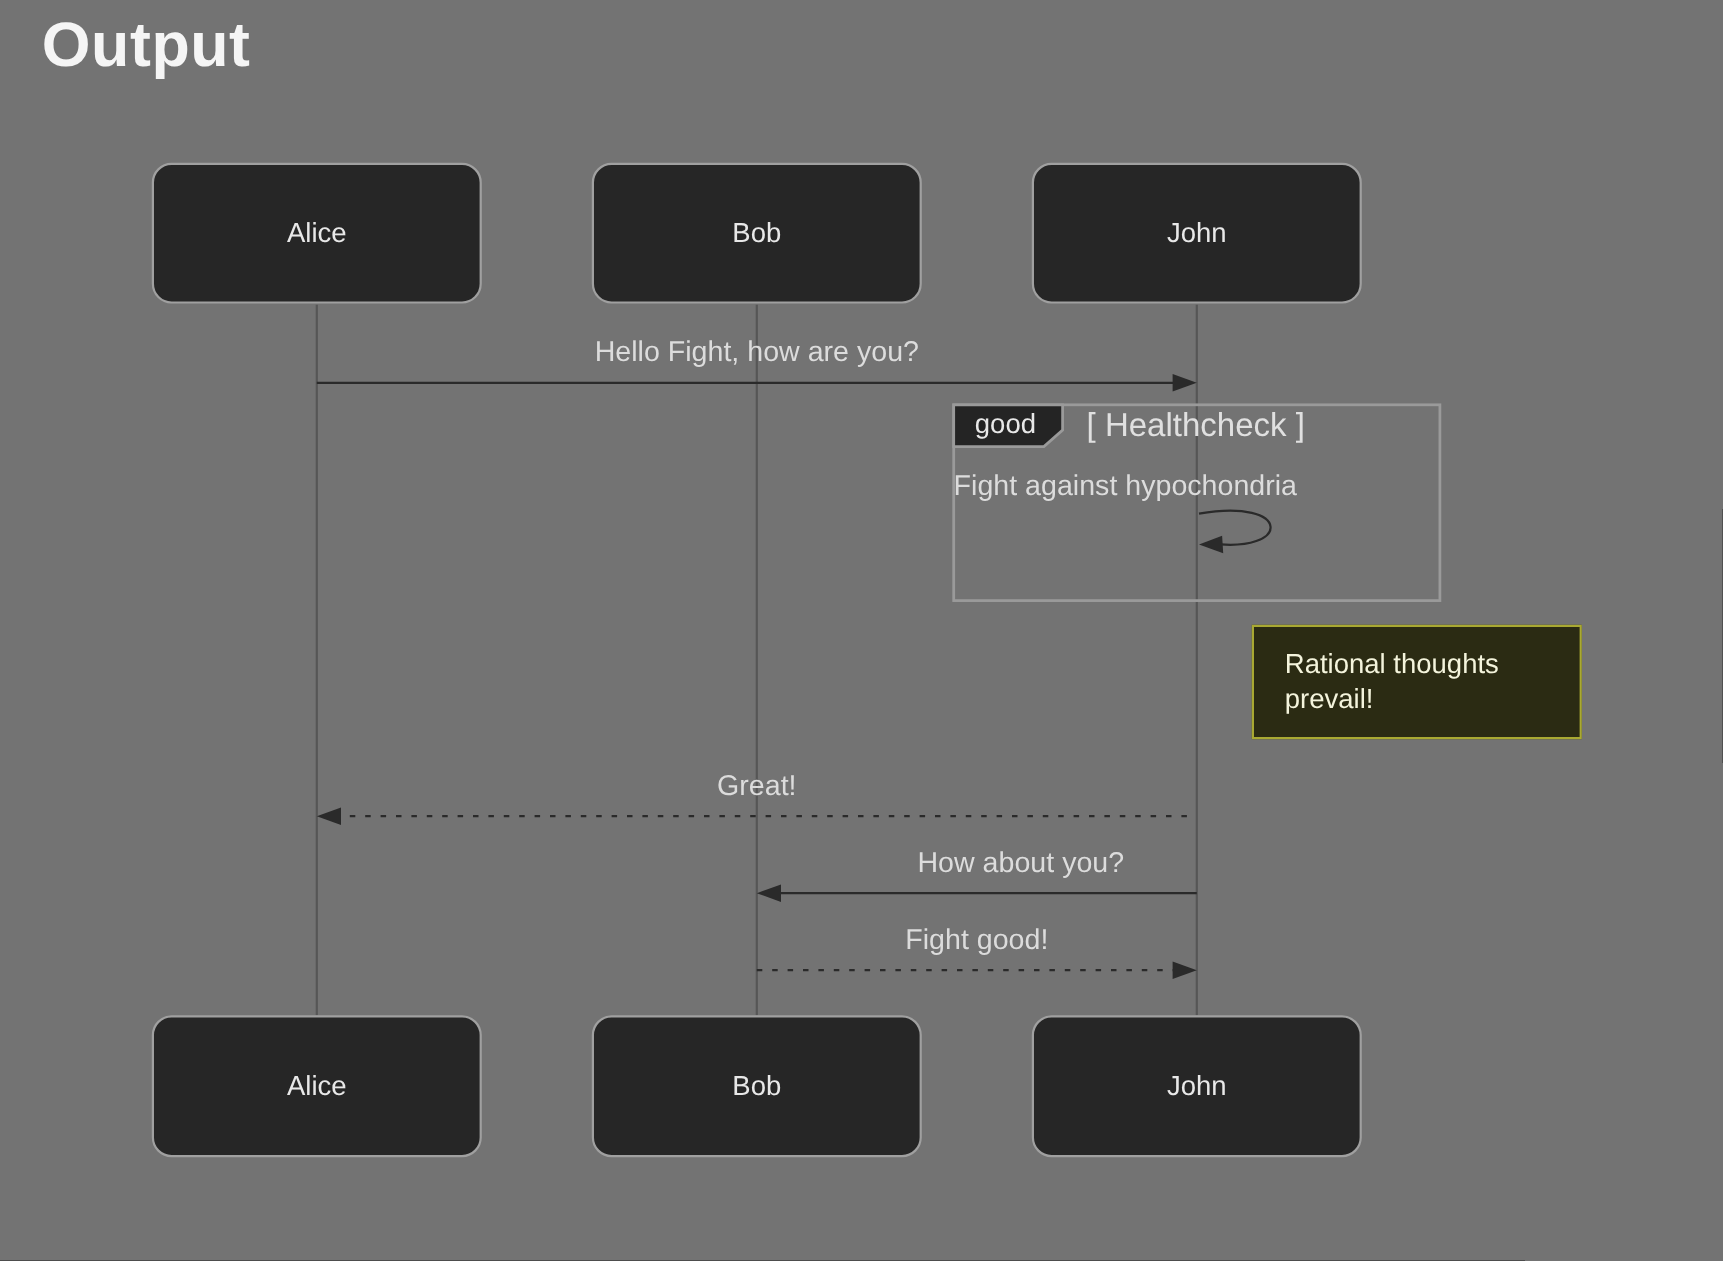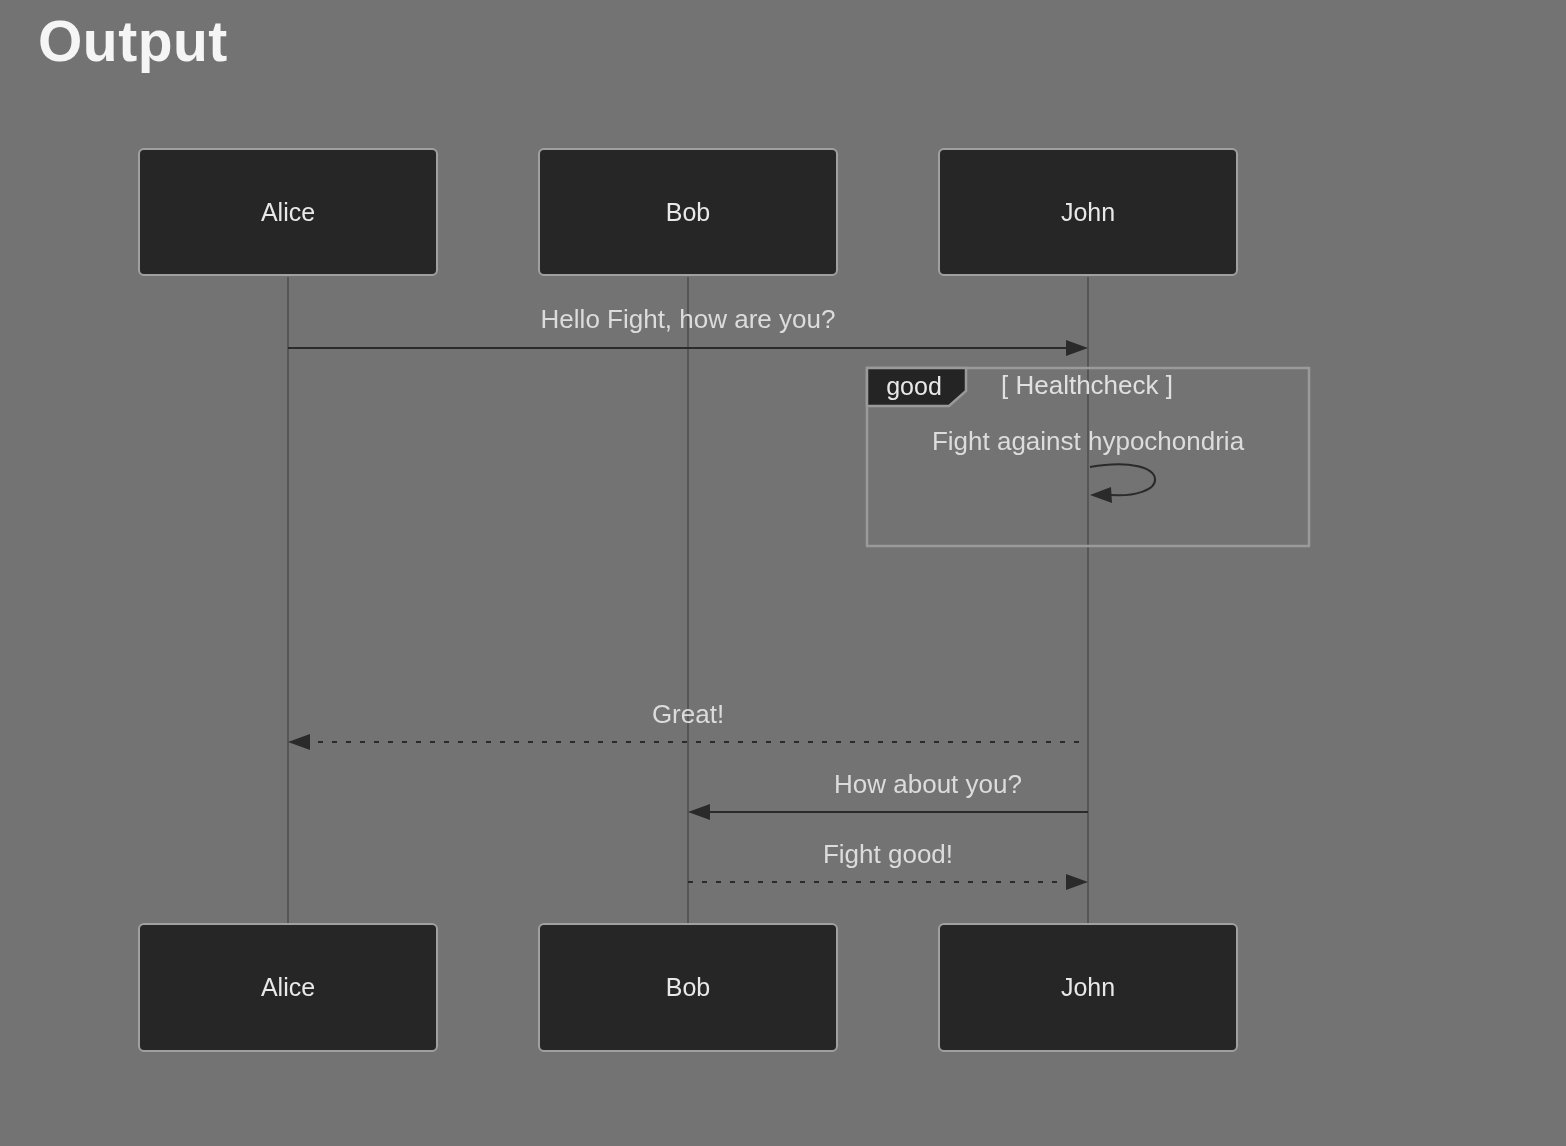--- a/index.html
+++ b/index.html
@@ -13,36 +13,36 @@
   .page-title{
     position:absolute;left:38px;top:8px;margin:0;
     font-size:57px;font-weight:700;color:#f5f5f5;
     letter-spacing:0.5px;
   }
   .diagram{position:absolute;left:0;top:0;width:1566px;height:1146px;}
   svg.wires{position:absolute;left:0;top:0;}
   .actor{
     position:absolute;width:300px;height:128px;
     background:#262626;
-    border:2px solid #a0a0a0;border-radius:6px;
+    border:2px solid #a0a0a0;border-radius:18px;
     box-sizing:border-box;
     display:flex;align-items:center;justify-content:center;
     color:#e8e8e8;font-size:25px;
   }
   .msg{
     position:absolute;transform:translateX(-50%);
     font-size:26px;color:#dcdcdc;white-space:nowrap;
   }
   .loop-label-text{
     position:absolute;transform:translateX(-50%);
     font-size:25px;color:#e8e8e8;white-space:nowrap;
   }
   .loop-condition{
     position:absolute;transform:translateX(-50%);
-    font-size:26px;color:#e0e0e0;white-space:nowrap;
+    font-size:30px;color:#e0e0e0;white-space:nowrap;
   }
   .note{
     position:absolute;left:1138px;top:568px;width:300px;height:104px;
     background:#2b2b13;border:2px solid #a9a932;box-sizing:border-box;
     display:flex;align-items:center;
     color:#f4f4dc;font-size:25px;line-height:32px;
     padding:0 24px 0 28px;
   }
 </style>
 </head>
@@ -110,21 +110,24 @@
       <span>Bob</span>
     </div>
     <div class="actor" style="left:938px;top:923px;height:129px">
       <span>John</span>
     </div>
 
     <div class="msg" style="left:688px;top:304px">Hello Fight, how are you?</div>
 
     <div class="loop-label-text" style="left:914px;top:372px">good</div>
     <div class="loop-condition" style="left:1087px;top:370px">[ Healthcheck ]</div>
-    <div class="msg" style="left:1088px;top:426px">Fight against hypochondria</div>
+    <div class="msg" style="left:1023px;top:426px">Fight against hypochondria</div>
 
     <div class="msg" style="left:688px;top:699px">Great!</div>
     <div class="msg" style="left:928px;top:769px">How about you?</div>
     <div class="msg" style="left:888px;top:839px">Fight good!</div>
 
+    <div class="note">
+      <span>Rational thoughts prevail!</span>
+    </div>
 
   </div>
 </div>
 
 </body></html>

